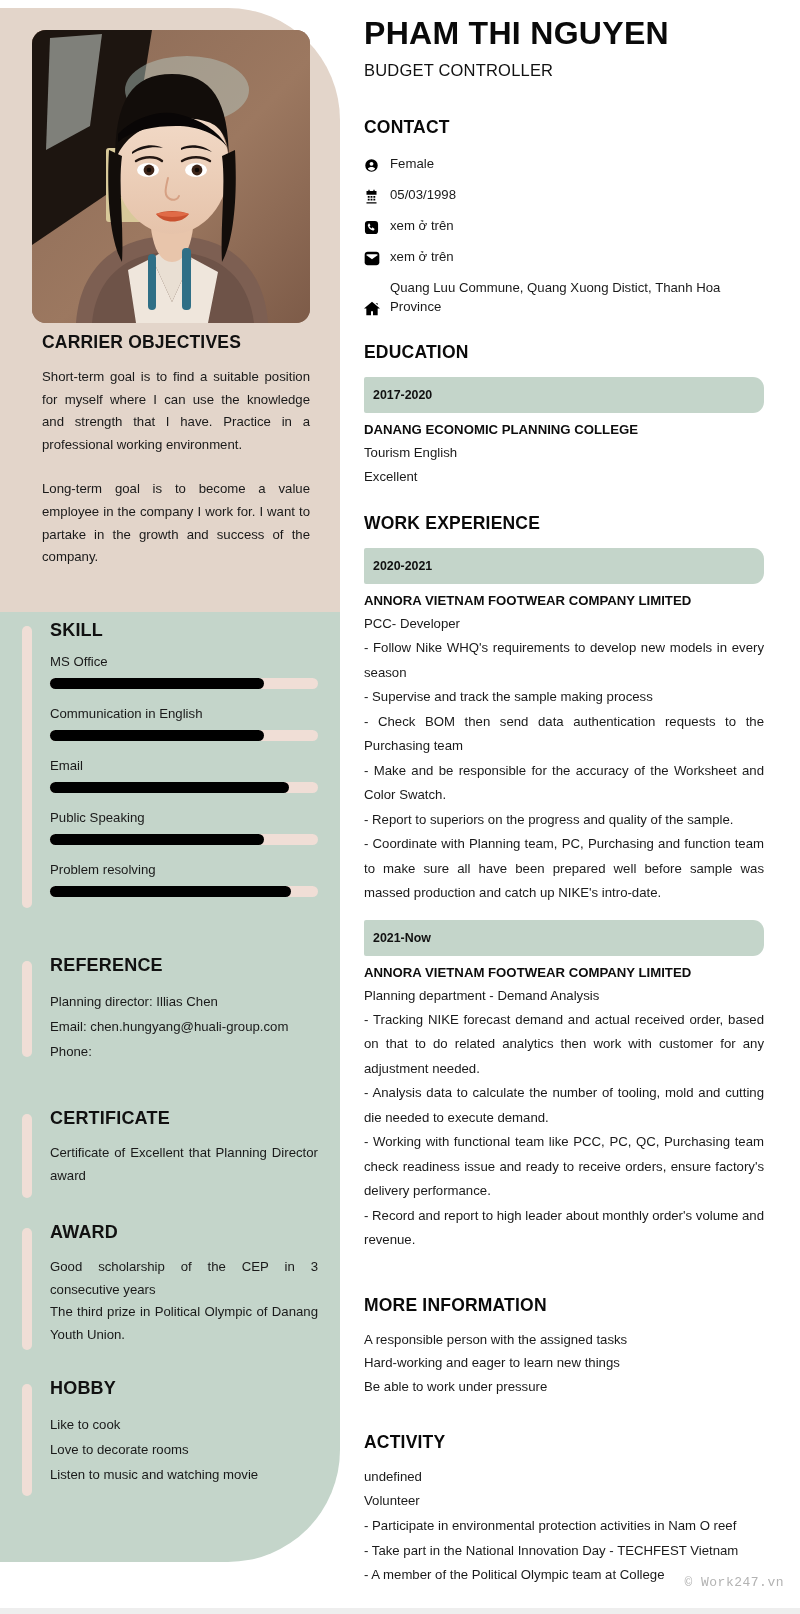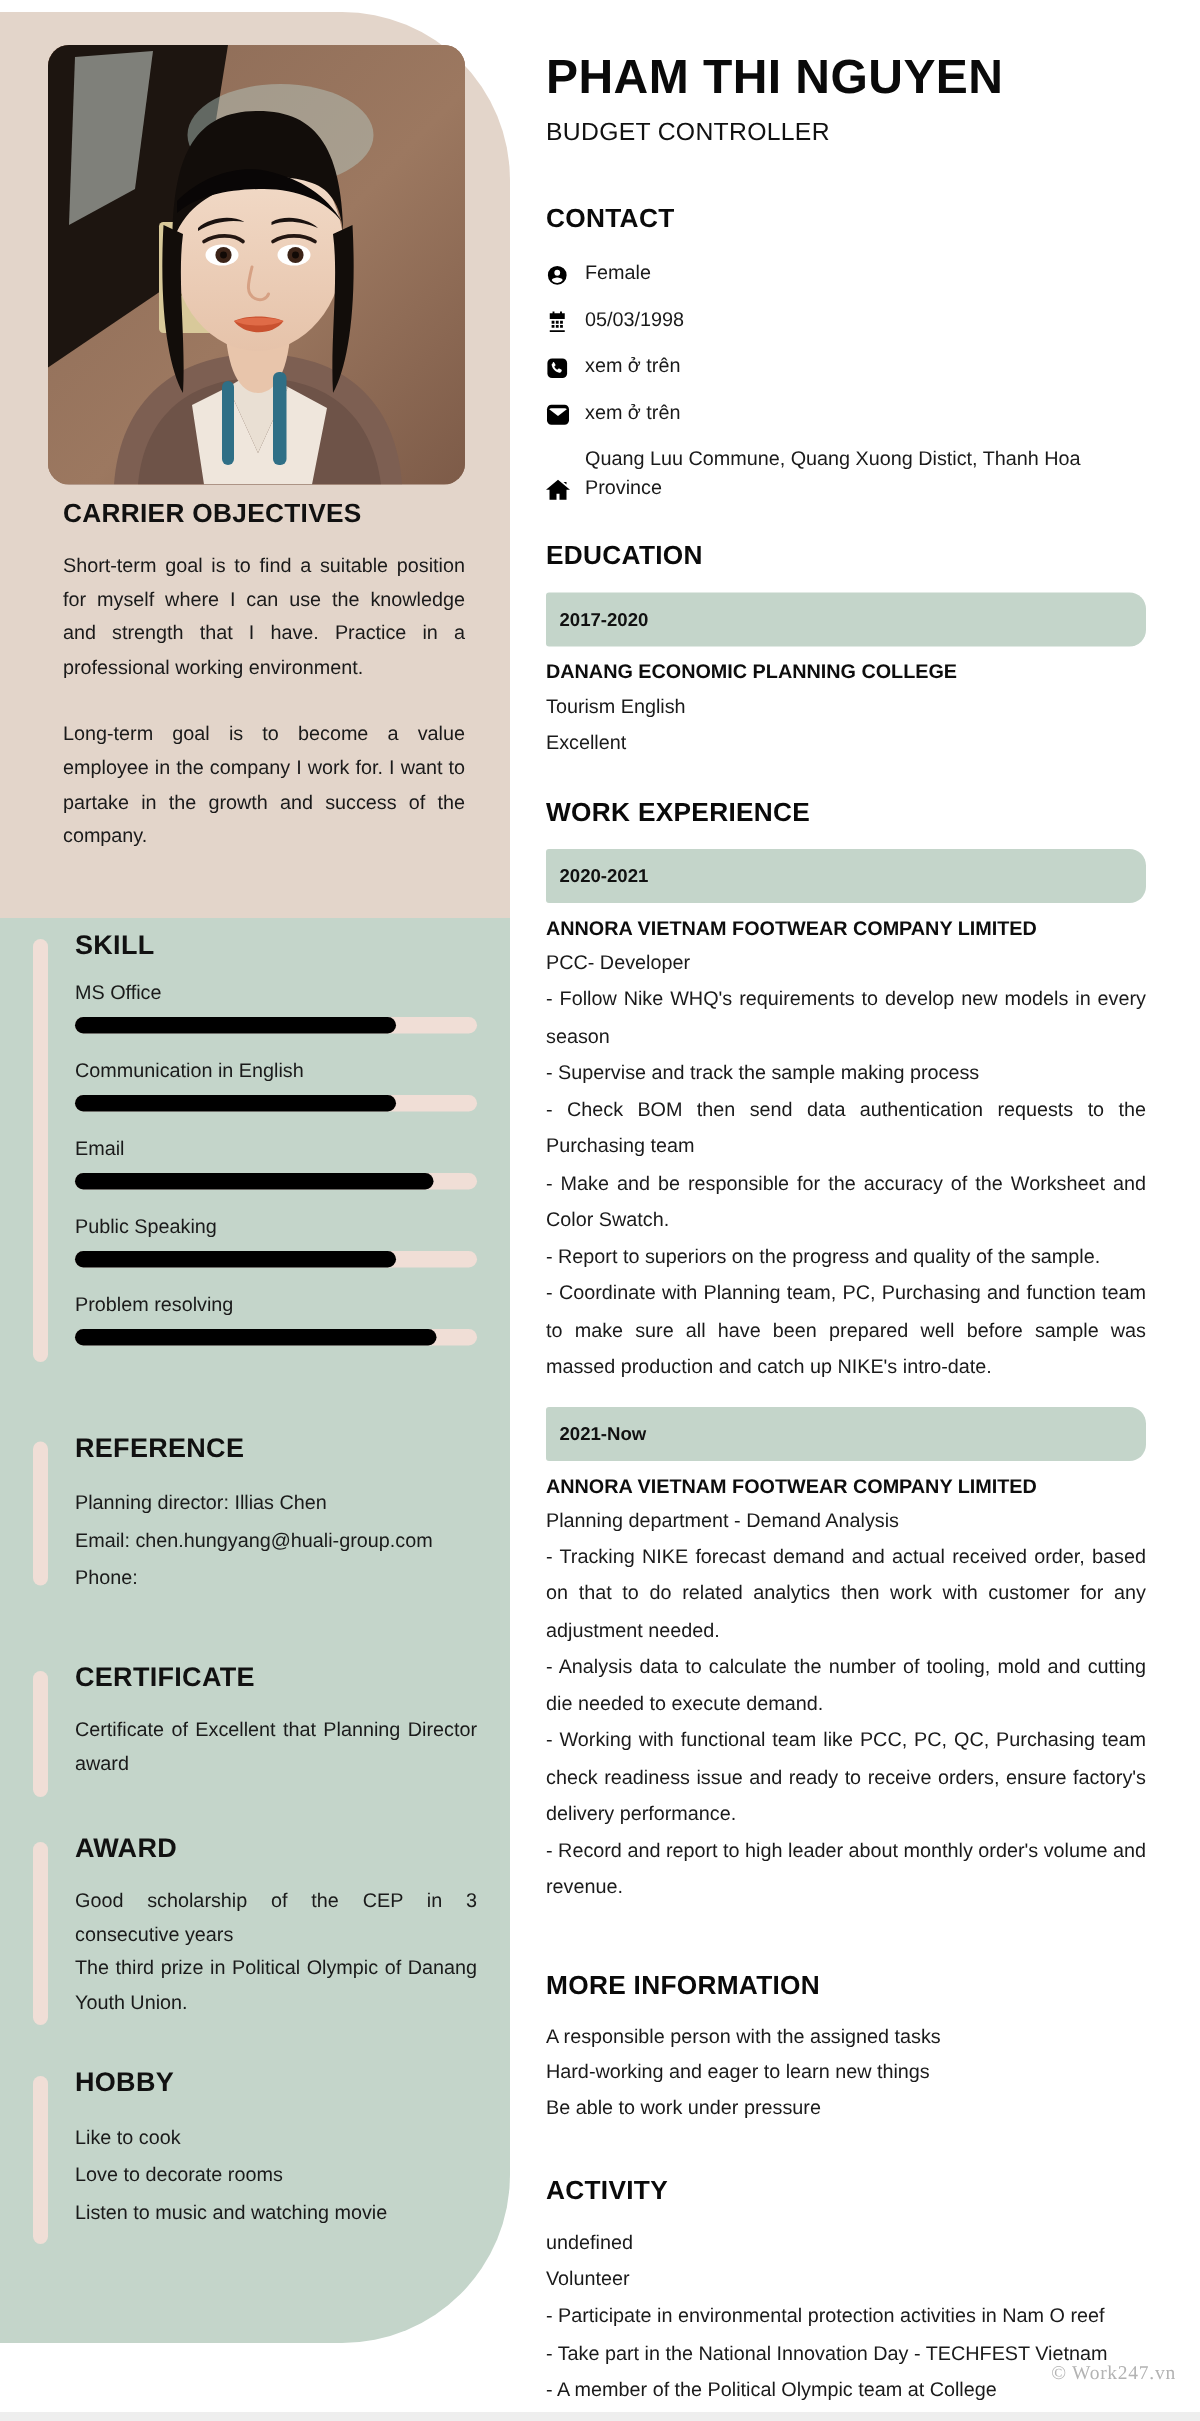--- a/index.html
+++ b/index.html
@@ -115,21 +115,21 @@
   .main {
     position: absolute;
     left: 364px; top: 0;
     width: 400px;
   }
   .name {
     font-size: 32px;
     font-weight: bold;
     letter-spacing: 0.3px;
     color: #0a0a0a;
-    margin-top: 33px;
+    margin-top: 15px;
   }
   .job-title {
     font-size: 16.5px;
     color: #111;
     margin-top: 9px;
     letter-spacing: 0.2px;
   }
   h2.main-title {
     font-size: 17.5px;
     font-weight: bold;
@@ -202,21 +202,21 @@
     line-height: 23.5px;
     color: #1a1a1a;
   }
   .gap-lg { margin-top: 42px; }
   .gap-md { margin-top: 34px; }
 
   .footer {
     position: absolute;
     right: 16px;
     bottom: 24px;
-    font-family: Liberation Serif, serif;
+    font-family: Liberation Mono, monospace;
     font-size: 13px;
     color: #b3b3b3;
     letter-spacing: 0.5px;
   }
   .bottom-rule {
     position: absolute;
     left: 0; bottom: 0;
     width: 800px; height: 6px;
     background: #eeeeee;
   }

